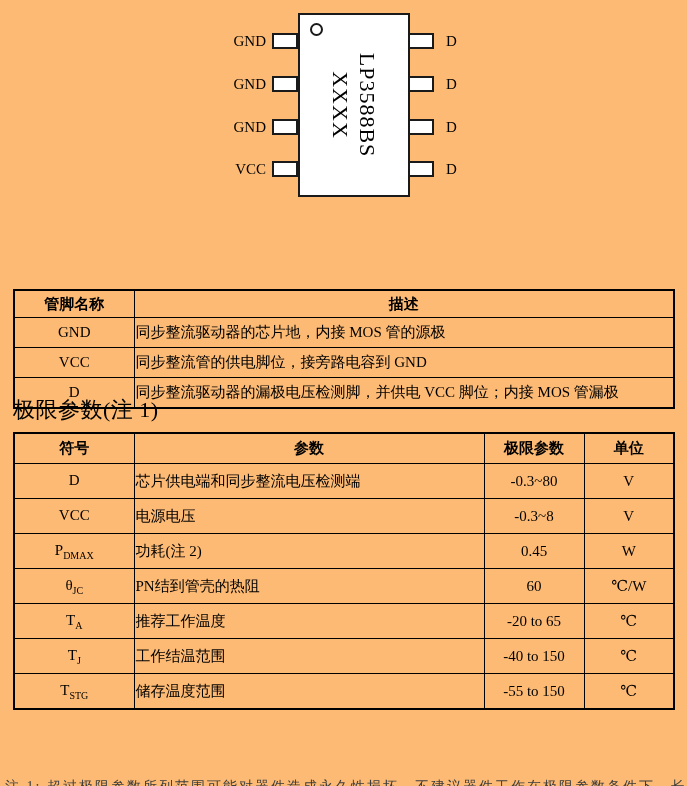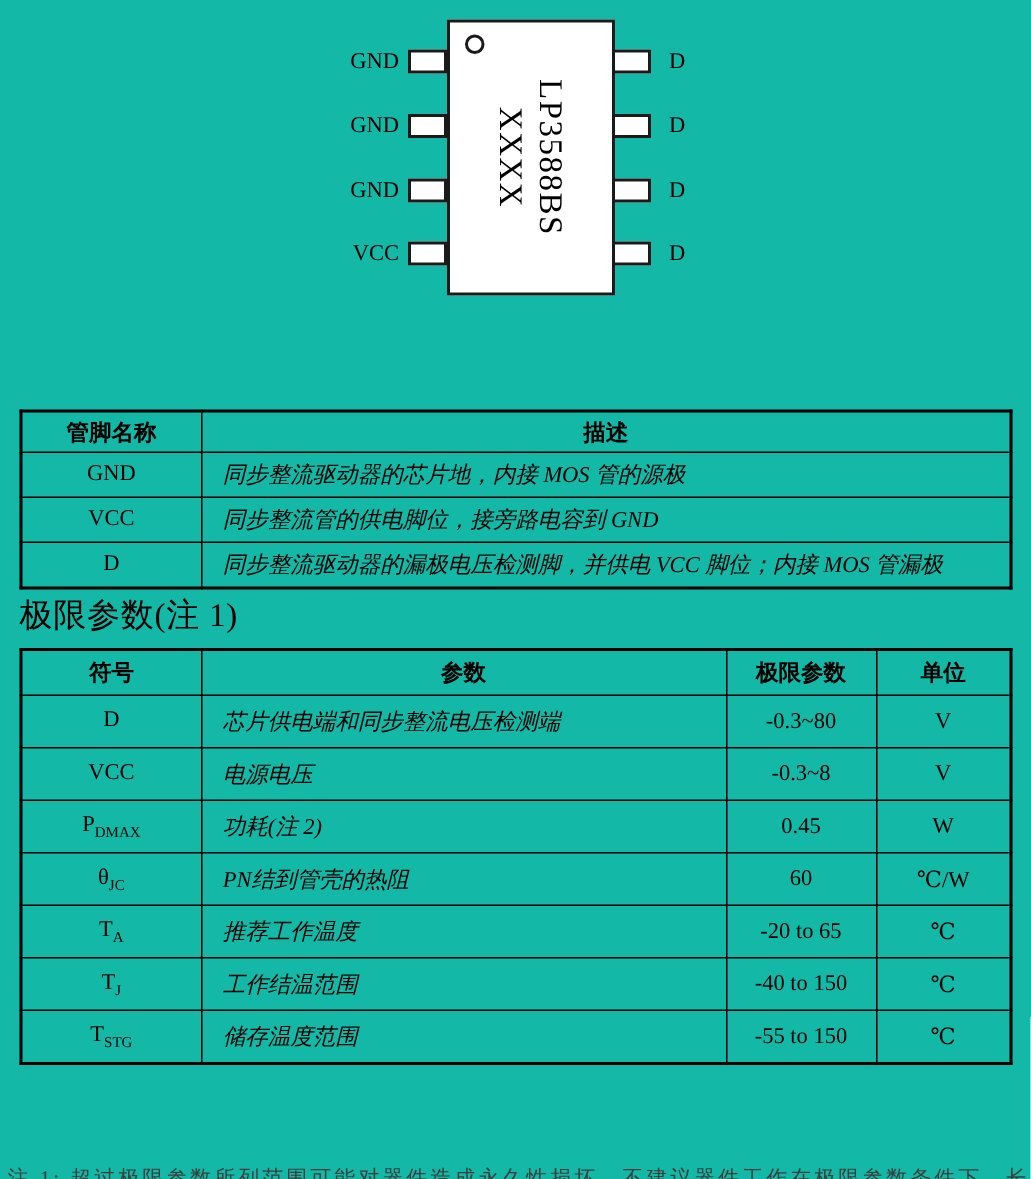--- a/index.html
+++ b/index.html
@@ -1,17 +1,17 @@
 <!DOCTYPE html>
 <html><head>
 <meta charset="utf-8">
 <style>
   html,body{margin:0;padding:0;background:#fff;}
   .page{
-    position:relative;width:687px;height:786px;background:#14b8a6;overflow:hidden;
+    position:relative;width:687px;height:786px;background:#fdba74;overflow:hidden;
     font-family:"Liberation Serif","DejaVu Serif",serif;color:#000;
   }
   
   .chip-body{
     position:absolute;left:298px;top:13px;width:112px;height:184px;
     border:2px solid #1a1a1a;background:#fff;box-sizing:border-box;
   }
   .pin1-dot{
     position:absolute;left:10px;top:8px;width:13px;height:13px;border:2px solid #1a1a1a;
     border-radius:50%;box-sizing:border-box;
@@ -31,28 +31,28 @@
   }
   .pin-label.l{left:186px;width:80px;text-align:right;}
   .pin-label.r{left:446px;width:60px;text-align:left;}
   
   table{
     position:absolute;border-collapse:collapse;table-layout:fixed;
     border:2px solid #000;font-size:15px;
   }
   td,th{border:1px solid #000;padding:0;overflow:hidden;}
   th{font-weight:bold;text-align:center;}
-  .t-pins{left:13px;top:273px;width:660px;}
+  .t-pins{left:13px;top:289px;width:660px;}
   .t-pins th{height:26px;}
   .t-pins td{height:29px;}
   .t-lim{left:13px;top:432px;width:660px;}
   .t-lim th{height:29px;}
   .t-lim td{height:34px;}
   td.c{text-align:center;}
-  td.desc{text-align:left;padding-left:14px;font-style:italic;}
+  td.desc{text-align:left;padding-left:1px;}
   sub.ss{font-size:10px;letter-spacing:0;margin-top:42px;}
   
   .sec-heading{
     position:absolute;left:13px;top:395px;font-size:22px;font-weight:normal;letter-spacing:0.5px;
   }
   
   .footer-clip{
     position:absolute;left:5px;top:777px;right:0;height:9px;overflow:hidden;color:#3d3d3d;
   }
   .footer-clip > div{

